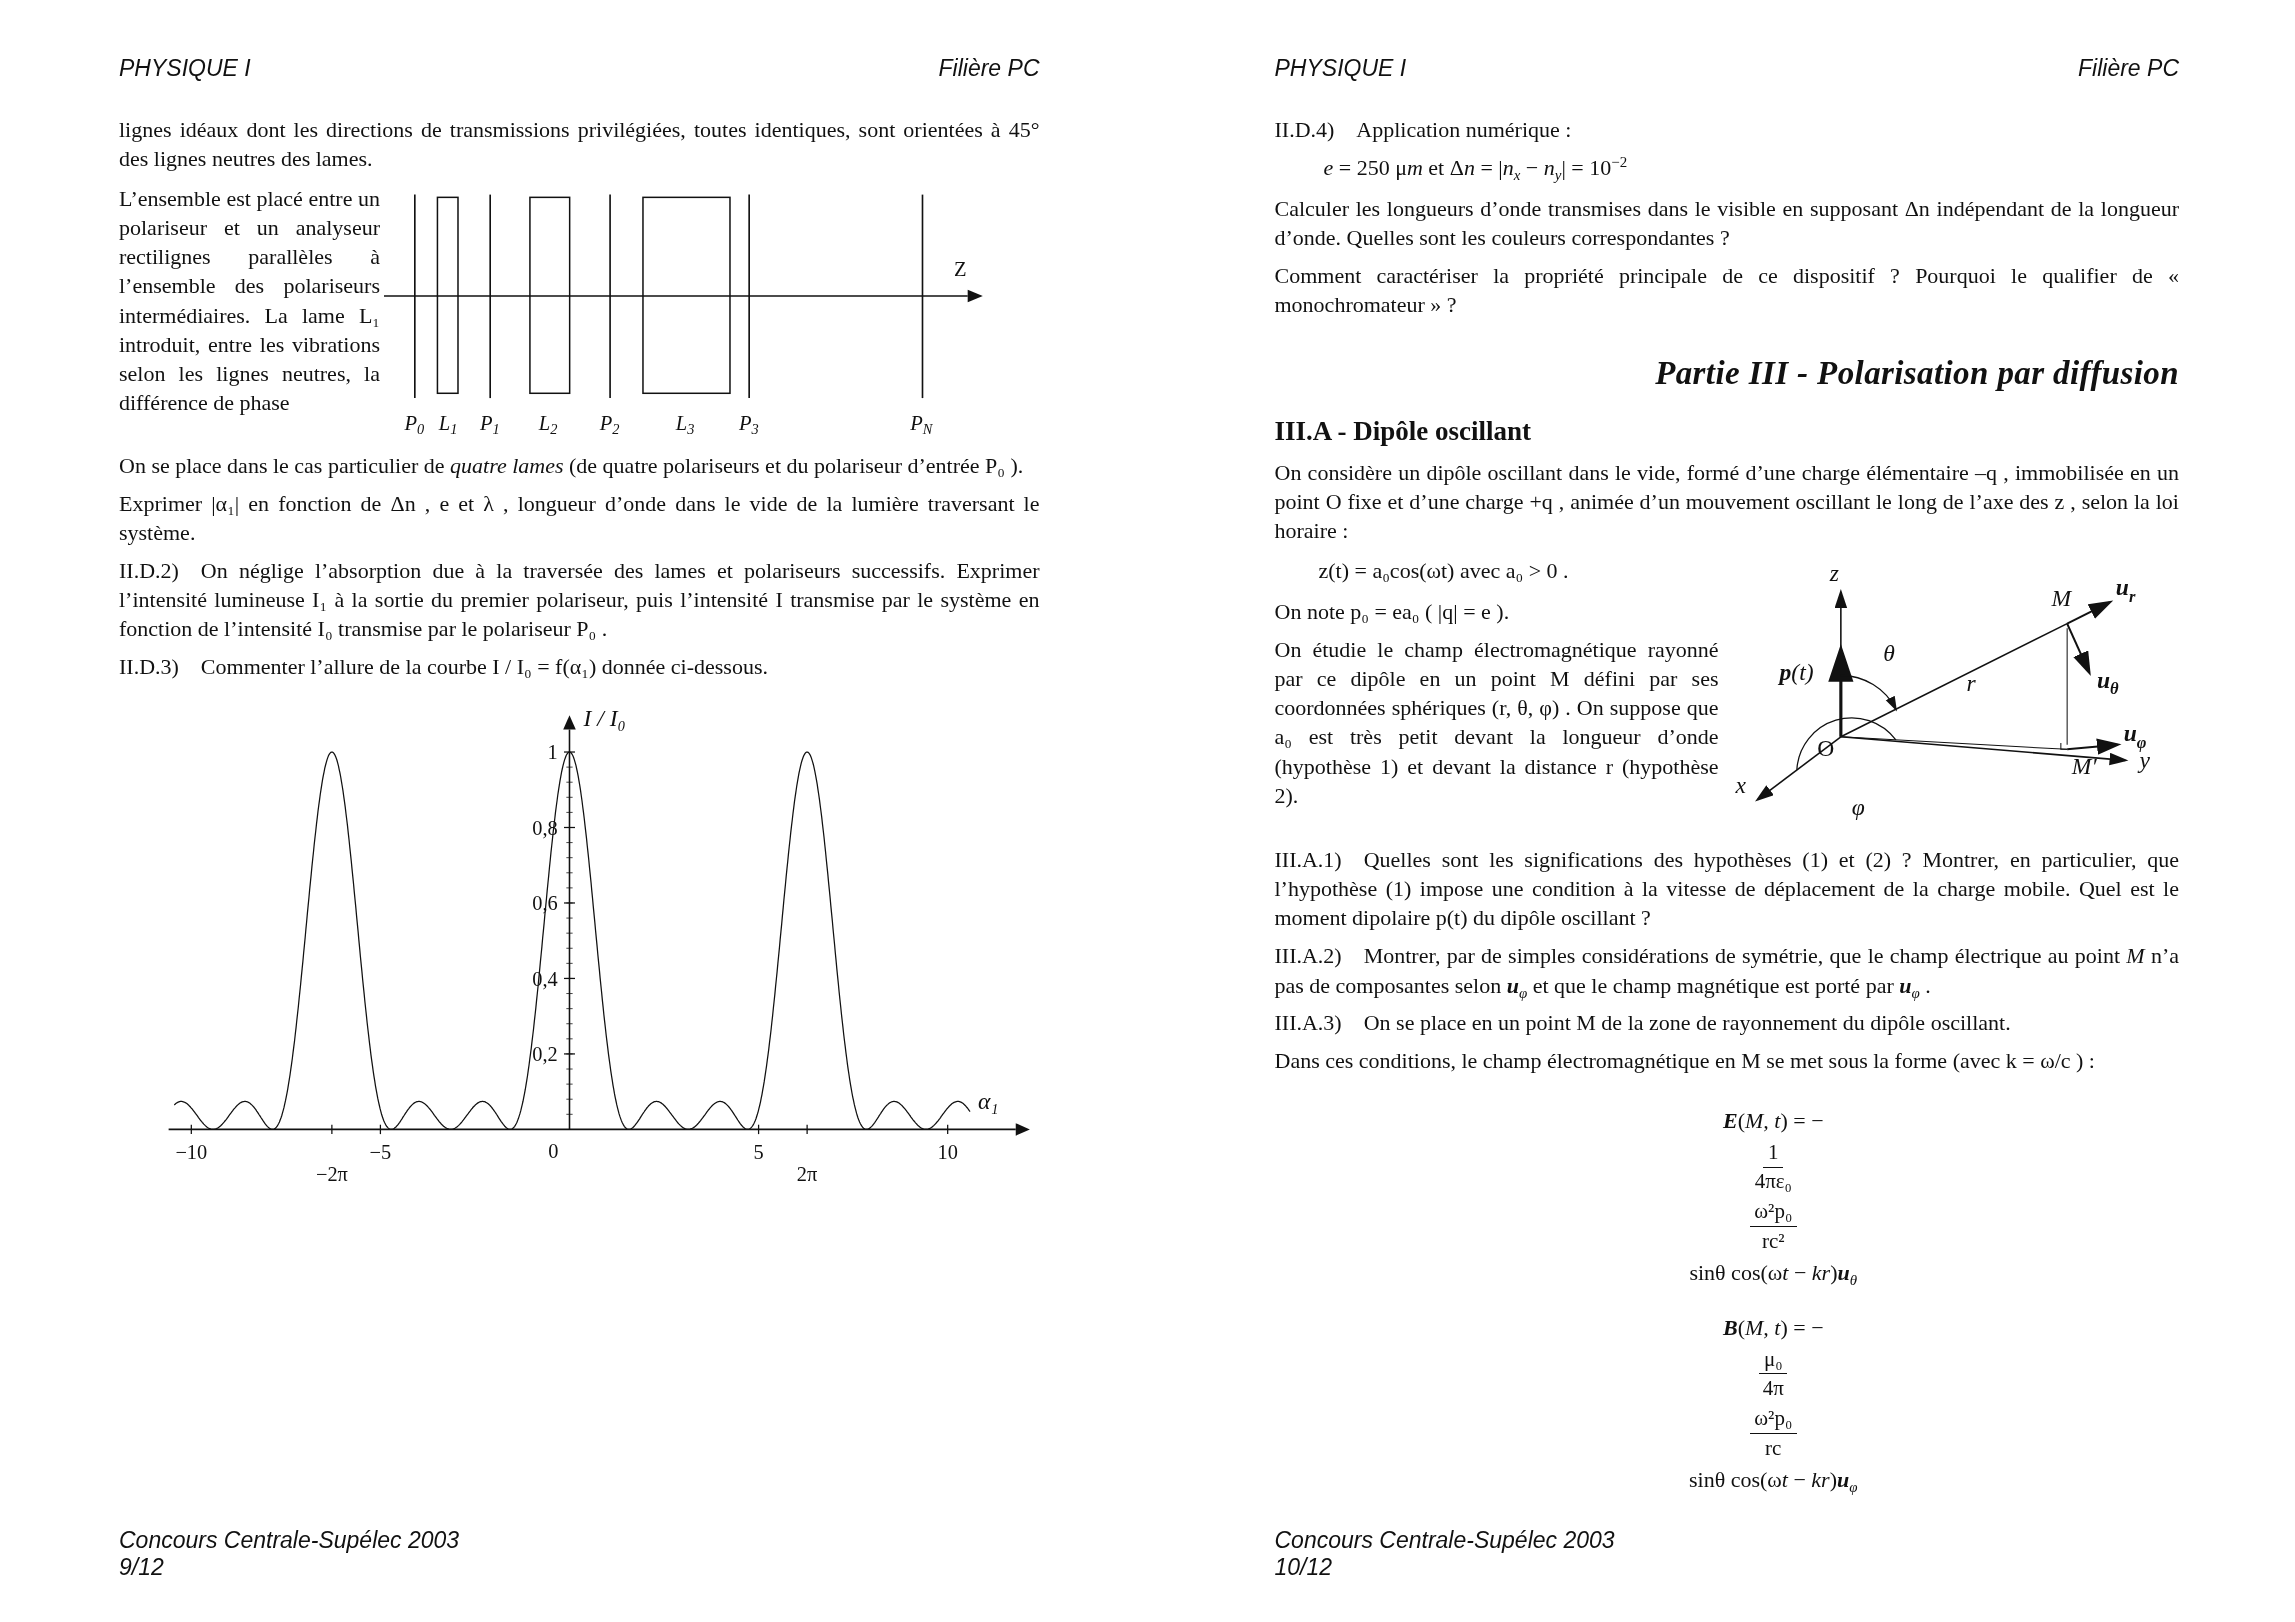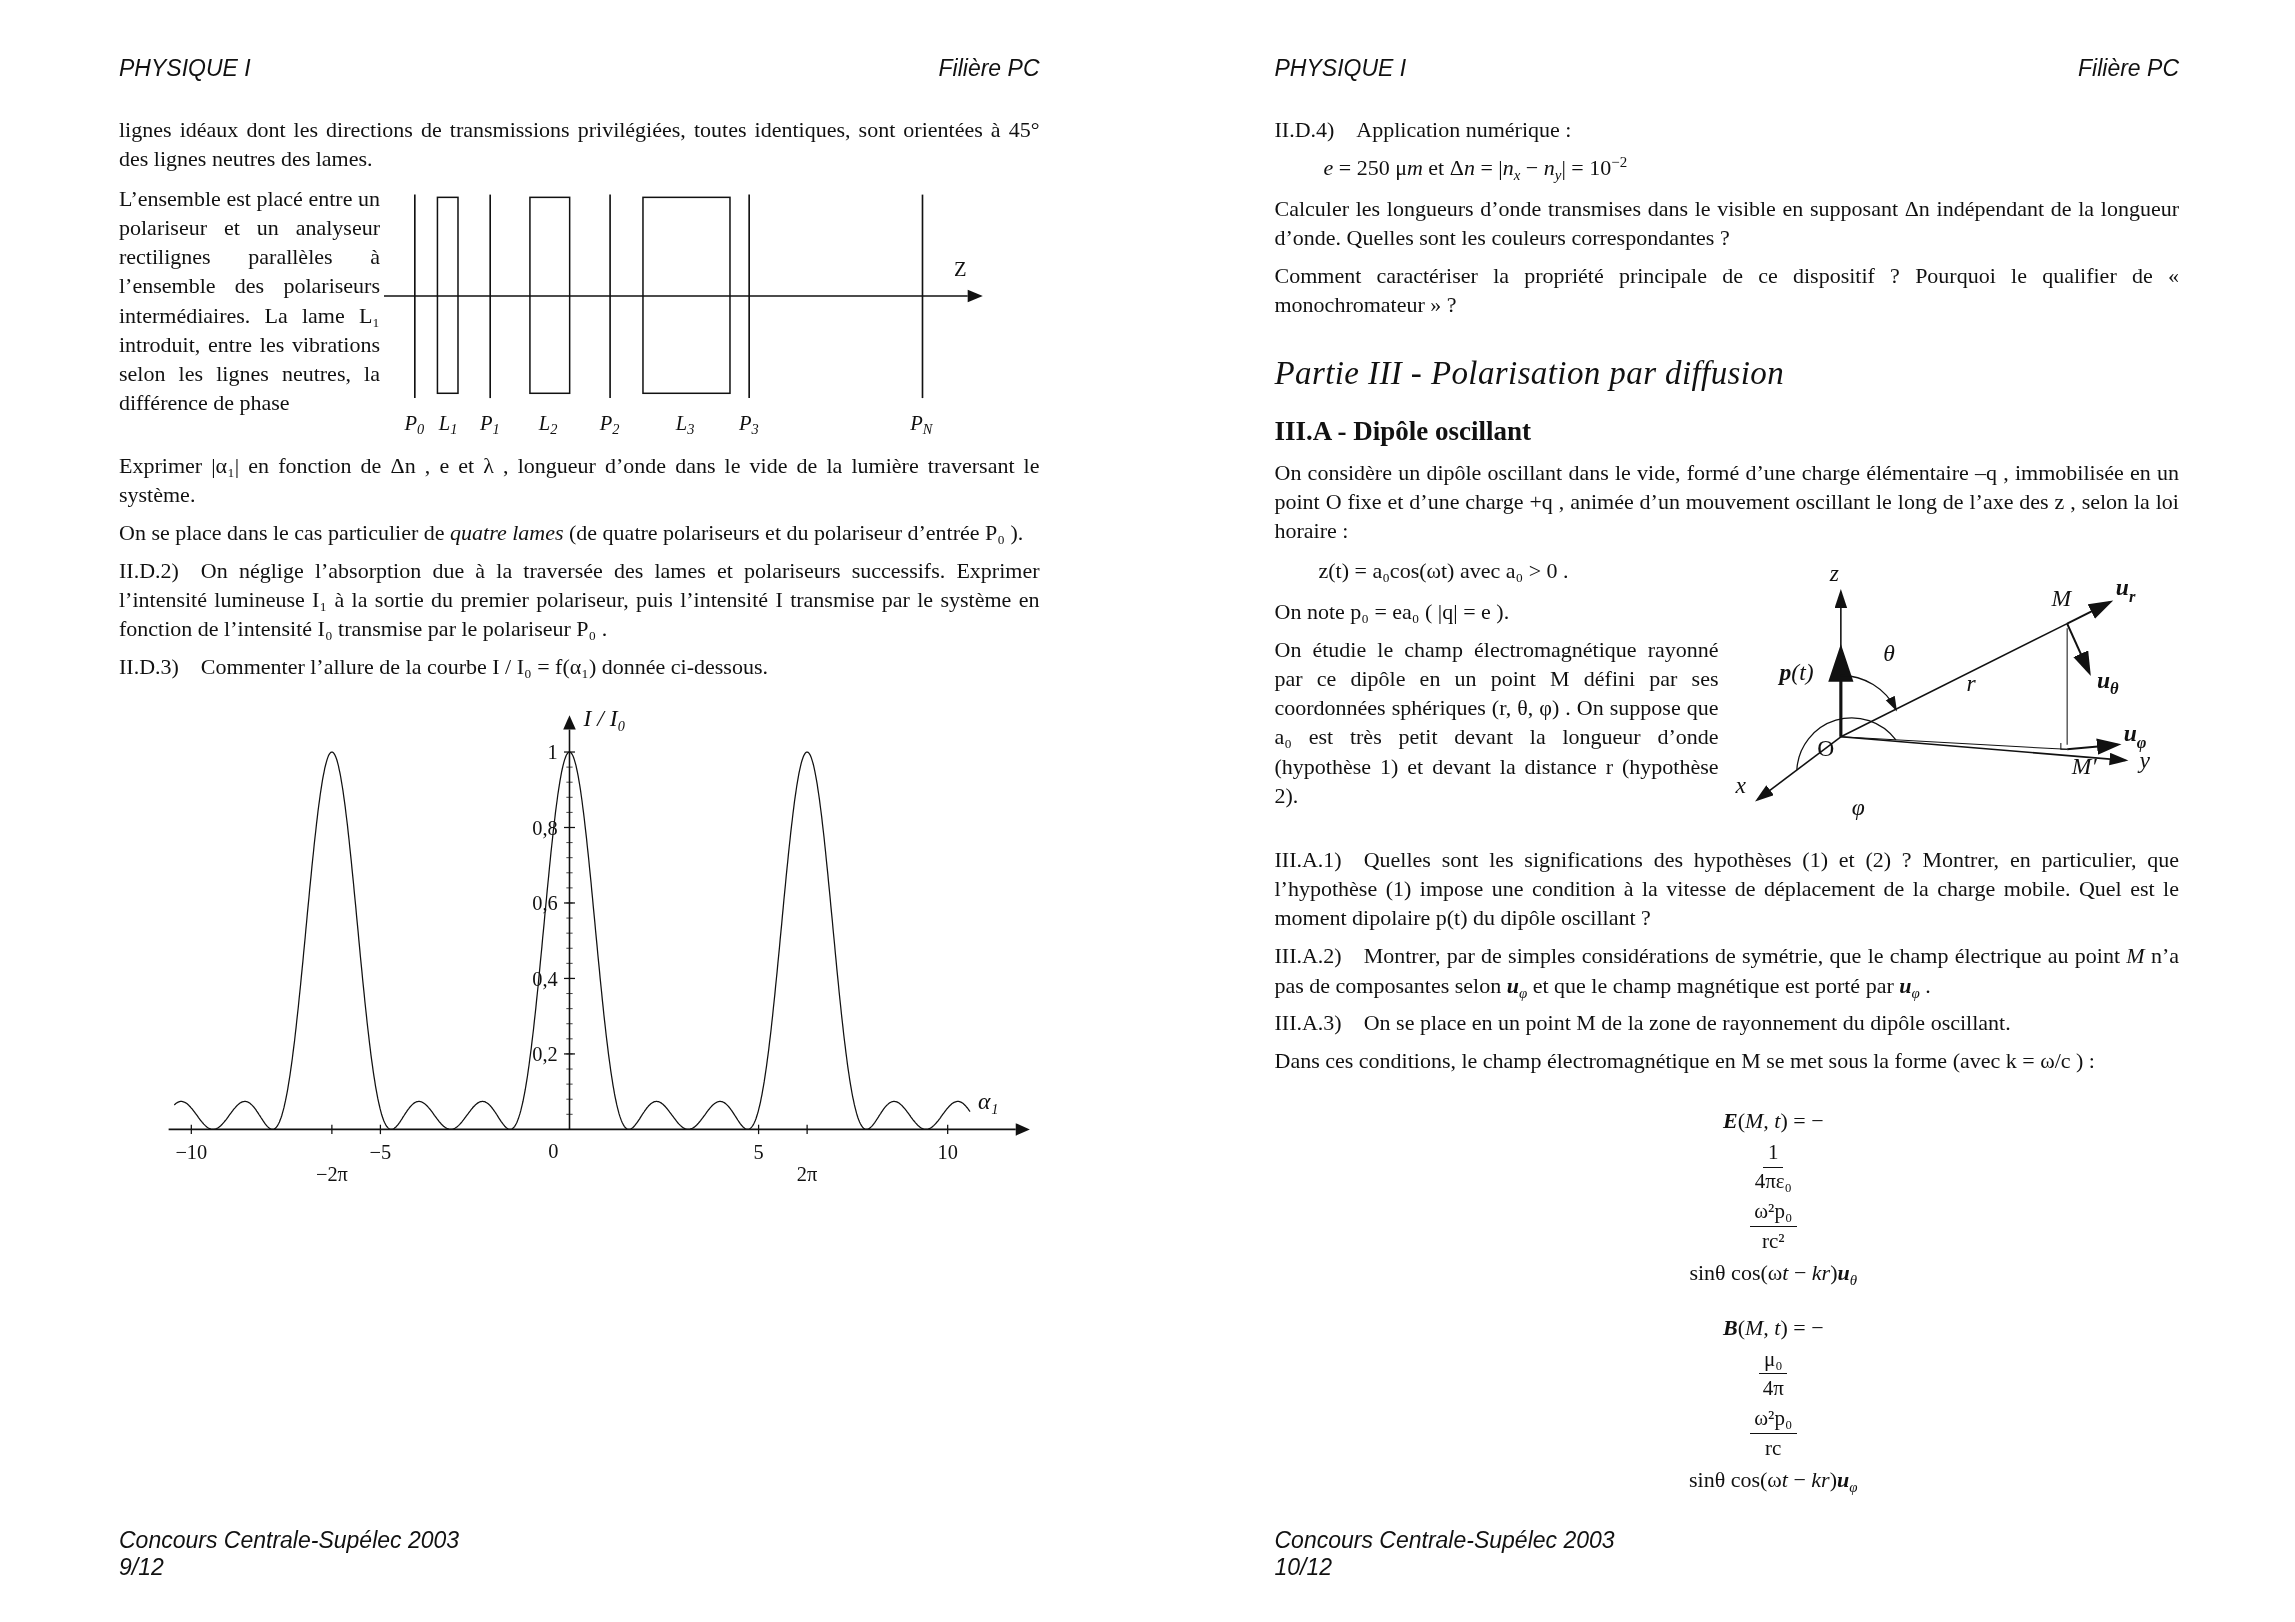--- a/index.html
+++ b/index.html
@@ -12,21 +12,21 @@
   .page-header{display:flex;justify-content:space-between;
         font-family:"Liberation Sans","DejaVu Sans",sans-serif;font-style:italic;
         font-size:23px;margin-bottom:33px;}
   .page-footer{margin-top:auto;display:flex;justify-content:space-between;
         font-family:"Liberation Sans","DejaVu Sans",sans-serif;font-style:italic;font-size:23px;flex-direction:column;}
   p.body{text-align:justify;line-height:1.33;margin:0 0 8.6px 0;}
   p.eqline{margin:1.6px 0 11px 49px;line-height:1.3;}
   .wrap-row{display:flex;gap:4px;align-items:flex-start;margin:1.6px 0 6.3px 0;}
   .narrow-col{flex:0 0 261px;}
   .right-col-text{flex:0 0 444px;}
-  .part-title{font-weight:normal;font-style:italic;font-size:33px;text-align:left;
+  .part-title{font-weight:bold;font-style:italic;font-size:33px;text-align:right;
         margin:27px 0 20.4px 0;letter-spacing:0.4px;}
   .section-title{font-weight:bold;font-size:27px;margin:3.1px 0 11px 0;}
   sub,sup{font-size:68%;line-height:0;}
   .eq-display{display:flex;align-items:center;gap:7px;margin:23.6px 0 4.7px 93px;font-size:22px;flex-direction:column;}
   .frac{display:inline-flex;flex-direction:column;align-items:center;line-height:1.12;font-size:21px;}
   .frac .num{border-bottom:1.6px solid #111;padding:0 4.7px 2.4px 4.7px;}
   .frac .den{padding:2.4px 4.7px 0 4.7px;}
   .chart-wrap{margin:7.9px 0 0 1.6px;}
   
   .dlabel{font-family:"Liberation Serif","DejaVu Serif",serif;font-size:30px;font-style:italic;fill:#111;}
@@ -70,22 +70,22 @@
         <text x="80" y="358" class="dlabel"><tspan>L</tspan><tspan class="sub" dy="7">1</tspan></text>
         <text x="140" y="358" class="dlabel"><tspan>P</tspan><tspan class="sub" dy="7">1</tspan></text>
         <text x="226" y="358" class="dlabel"><tspan>L</tspan><tspan class="sub" dy="7">2</tspan></text>
         <text x="315" y="358" class="dlabel"><tspan>P</tspan><tspan class="sub" dy="7">2</tspan></text>
         <text x="426" y="358" class="dlabel"><tspan>L</tspan><tspan class="sub" dy="7">3</tspan></text>
         <text x="518" y="358" class="dlabel"><tspan>P</tspan><tspan class="sub" dy="7">3</tspan></text>
         <text x="768" y="358" class="dlabel"><tspan>P</tspan><tspan class="sub" dy="7">N</tspan></text>
       </svg>
     </div>
 
+    <p class="body"><span>On se place dans le cas particulier de </span><span style="font-style: italic;">quatre lames</span><span> (de quatre polariseurs et du polariseur d’entrée P₀ ).</span></p>
     <p class="body">Exprimer |α₁| en fonction de Δn , e et λ , longueur d’onde dans le vide de la lumière traversant le système.</p>
-    <p class="body"><span>On se place dans le cas particulier de </span><span style="font-style: italic;">quatre lames</span><span> (de quatre polariseurs et du polariseur d’entrée P₀ ).</span></p>
     <p class="body">II.D.2) On néglige l’absorption due à la traversée des lames et polariseurs successifs. Exprimer l’intensité lumineuse I₁ à la sortie du premier polariseur, puis l’intensité I transmise par le système en fonction de l’intensité I₀ transmise par le polariseur P₀ .</p>
     <p class="body">II.D.3) Commenter l’allure de la courbe I / I₀ = f(α₁) donnée ci-dessous.</p>
 
     <div class="chart-wrap">
       <svg id="intensity-chart" viewBox="0 0 1160 640" width="911" height="502" style="font-size:28px">
           <line x1="60" y1="550" x2="1140" y2="550" stroke="#111" stroke-width="2"></line>
           <path d="M 1140 542 L 1158 550 L 1140 558 Z" fill="#111"></path>
           <line x1="571.0714285714287" y1="550" x2="571.0714285714287" y2="40" stroke="#111" stroke-width="2"></line>
           <path d="M 563.0714285714287 40 L 571.0714285714287 22 L 579.0714285714287 40 Z" fill="#111"></path>
           <text x="589.0714285714287" y="36" class="ax-label">I / I₀</text>

